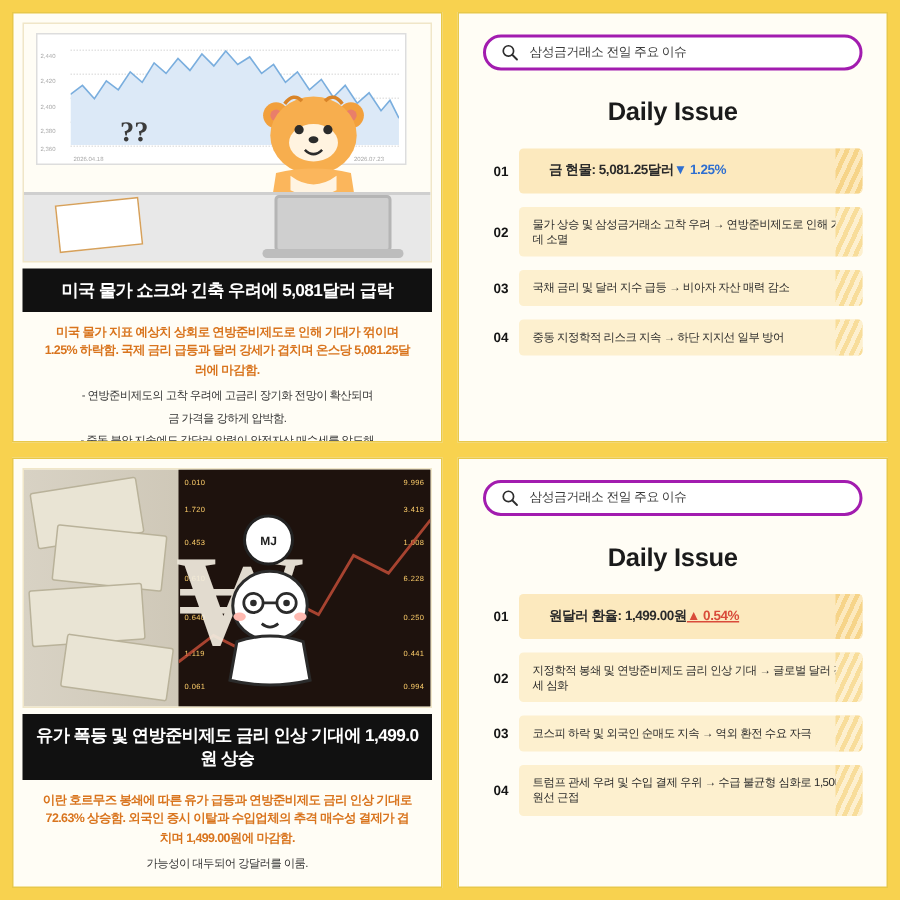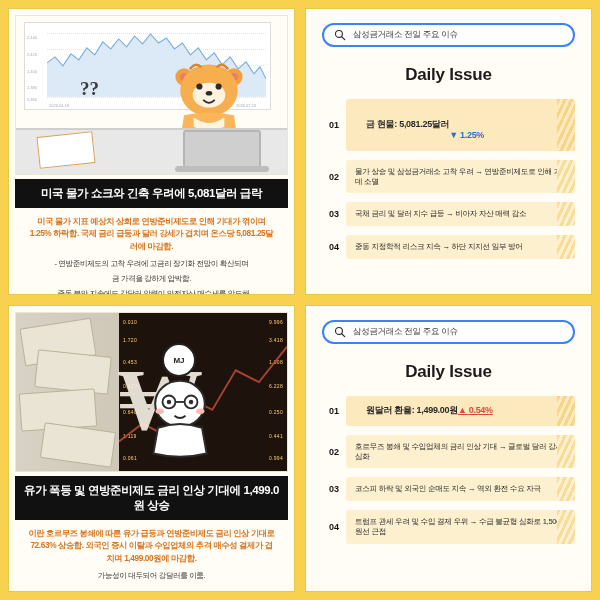--- a/index.html
+++ b/index.html
@@ -215,21 +215,21 @@
   .issue-card {
     background: #fffdf5;
     padding: 14px 16px 10px 16px;
     display: flex;
     flex-direction: column;
   }
   .search-bar {
     display: flex;
     align-items: center;
     gap: 7px;
-    border: 2px solid #3b82f6;
+    border: 2px solid #a21caf;
     border-radius: 14px;
     padding: 4px 10px;
     background: #ffffff;
   }
   .search-icon {
     width: 12px; height: 12px;
     flex: none;
   }
   .search-text {
     font-size: 8.5px;
@@ -277,21 +277,21 @@
     align-items: center;
     position: relative;
   }
   .issue-body.top {
     background: #fce9be;
     font-size: 9px;
     font-weight: bold;
     padding: 9px 20px;
   }
   .issue-body.top .up { color: #d94b3a; text-decoration: underline; }
-  .issue-body.top .down { color: #2f6fd0; margin-top: 22px; }
+  .issue-body.top .down { color: #2f6fd0; }
   .issue-body::after {
     content: "";
     position: absolute;
     right: 0; top: 0; bottom: 0;
     width: 18px;
     background: repeating-linear-gradient(115deg,#f8dd9a 0 3px,#fdf0cf 3px 6px);
     border-radius: 0 3px 3px 0;
   }
   .issue-body.top::after {
     background: repeating-linear-gradient(115deg,#f6d489 0 3px,#fce9be 3px 6px);
@@ -470,21 +470,21 @@
 
     <div class="issue-title">Daily Issue</div>
 
     <div class="issue-list">
       <div class="issue-row">
         <div class="issue-num">01</div>
         <div class="issue-body top">원달러 환율: 1,499.00원 <span class="up">▲ 0.54%</span></div>
       </div>
       <div class="issue-row">
         <div class="issue-num">02</div>
-        <div class="issue-body">호르무즈 봉쇄 및 수입업체의 금리 인상 기대 → 글로벌 달러 강세 심화</div>
+        <div class="issue-body">지정학적 봉쇄 및 연방준비제도 금리 인상 기대 → 글로벌 달러 강세 심화</div>
       </div>
       <div class="issue-row">
         <div class="issue-num">03</div>
         <div class="issue-body">코스피 하락 및 외국인 순매도 지속 → 역외 환전 수요 자극</div>
       </div>
       <div class="issue-row">
         <div class="issue-num">04</div>
         <div class="issue-body">트럼프 관세 우려 및 수입 결제 우위 → 수급 불균형 심화로 1,500원선 근접</div>
       </div>
     </div>

